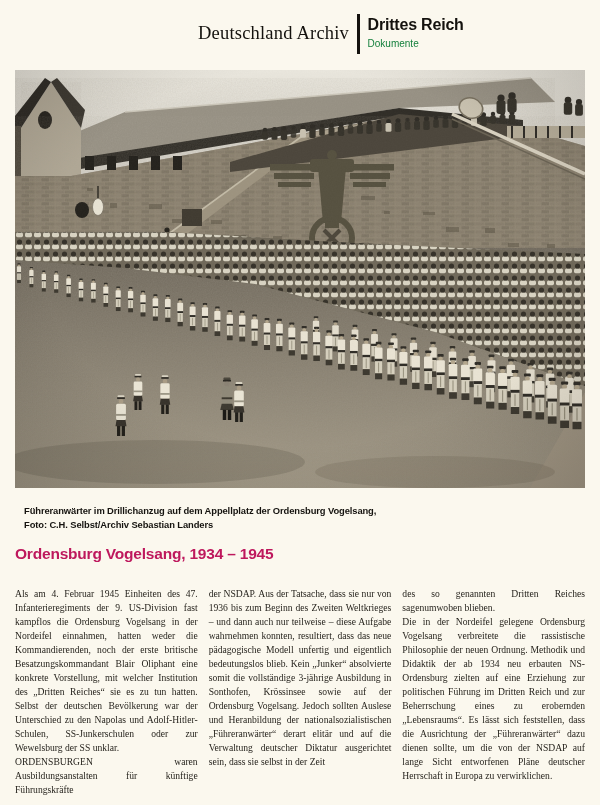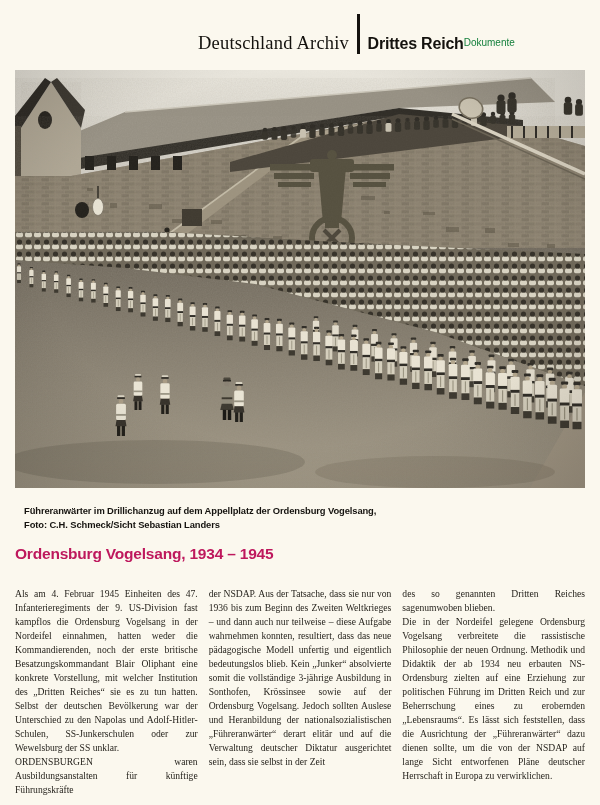--- a/index.html
+++ b/index.html
@@ -2,24 +2,24 @@
 <html lang="de"><head>
 <meta charset="utf-8">
 <style>
   html,body{margin:0;padding:0}
   body{
     width:600px;height:805px;position:relative;overflow:hidden;
     background:#fbf8ee;
     font-family:"Liberation Sans",sans-serif;
   }
   .page{position:absolute;inset:0}
-  .masthead-row{position:absolute;left:198px;top:13px;display:flex;align-items:flex-end}
+  .masthead-row{position:absolute;left:198px;top:13px;display:flex;align-items:center}
   .masthead{font-family:"Liberation Serif",serif;font-size:18.5px;line-height:21px;color:#14120e;letter-spacing:.2px;white-space:nowrap}
   .divider{width:2.5px;height:40px;background:#14120e;margin:1px 8px 0 8px;flex:none}
-  .section-block{display:flex;flex-direction:row}
+  .section-block{display:flex;flex-direction:column}
   .section{font-weight:bold;font-size:16px;line-height:20px;color:#14120e;letter-spacing:-.2px;white-space:nowrap}
   .subsection{font-size:10px;line-height:17px;color:#15803d;white-space:nowrap}
   .photo{position:absolute;left:15px;top:70px;width:570px;height:418px;margin:0;background:#cfccc3}
   .photo svg{display:block;width:100%;height:100%}
   .caption{position:absolute;left:16px;top:496px;width:565px;margin:8px;
     font-size:9.4px;font-weight:bold;line-height:13.5px;letter-spacing:-.1px;color:#15130f}
   .caption span{display:block}
   .title{position:absolute;left:15px;top:545px;margin:0;
     font-size:15.5px;font-weight:bold;letter-spacing:-.2px;color:#be185d;white-space:nowrap}
   .columns{position:absolute;left:15px;top:587px;width:570px;display:flex;gap:11px}
@@ -349,21 +349,21 @@
           <use href="#greyofficer" transform="translate(212,350) scale(1.06)"></use>
         </g>
 
       <rect x="0" y="0" width="570" height="418" filter="url(#noise)" opacity="0.07"></rect>
       <rect x="0" y="0" width="570" height="418" fill="url(#vg)"></rect>
     </svg>
   </figure>
 
   <p class="caption">
     <span>Führeranwärter im Drillichanzug auf dem Appellplatz der Ordensburg Vogelsang,</span>
-    <span>Foto: C.H. Schmeck/Sicht Sebastian Landers</span>
+    <span>Foto: C.H. Selbst/Archiv Sebastian Landers</span>
   </p>
 
   <h1 class="title">Ordensburg Vogelsang, 1934 – 1945</h1>
 
   <div class="columns">
     <div class="col" lang="de">Als am 4. Februar 1945 Einheiten des 47. Infanterieregiments der 9. US-Division fast kampflos die Ordensburg Vogelsang in der Nordeifel einnahmen, hatten weder die Kommandierenden, noch der erste britische Besatzungskommandant Blair Oliphant eine konkrete Vorstellung, mit welcher Institution des „Dritten Reiches“ sie es zu tun hatten. Selbst der deutschen Bevölkerung war der Unterschied zu den Napolas und Adolf-Hitler-Schulen, SS-Junkerschulen oder zur Wewelsburg der SS unklar.
 ORDENSBURGEN waren Ausbildungsanstalten für künftige Führungskräfte</div>
     <div class="col" lang="de">der NSDAP. Aus der Tatsache, dass sie nur von 1936 bis zum Beginn des Zweiten Weltkrieges – und dann auch nur teilweise – diese Aufgabe wahrnehmen konnten, resultiert, dass das neue pädagogische Modell unfertig und eigentlich bedeutungslos blieb. Kein „Junker“ absolvierte somit die vollständige 3-jährige Ausbildung in Sonthofen, Krössinsee sowie auf der Ordensburg Vogelsang. Jedoch sollten Auslese und Heranbildung der nationalsozialistischen „Führeranwärter“ derart elitär und auf die Verwaltung deutscher Diktatur ausgerichtet sein, dass sie selbst in der Zeit</div>
     <div class="col" lang="de">des so genannten Dritten Reiches sagenumwoben blieben.
 Die in der Nordeifel gelegene Ordensburg Vogelsang verbreitete die rassistische Philosophie der neuen Ordnung. Methodik und Didaktik der ab 1934 neu erbauten NS-Ordensburg zielten auf eine Erziehung zur politischen Führung im Dritten Reich und zur Beherrschung eines zu erobernden „Lebensraums“. Es lässt sich feststellen, dass die Ausrichtung der „Führeranwärter“ dazu dienen sollte, um die von der NSDAP auf lange Sicht entworfenen Pläne deutscher Herrschaft in Europa zu verwirklichen.</div>

